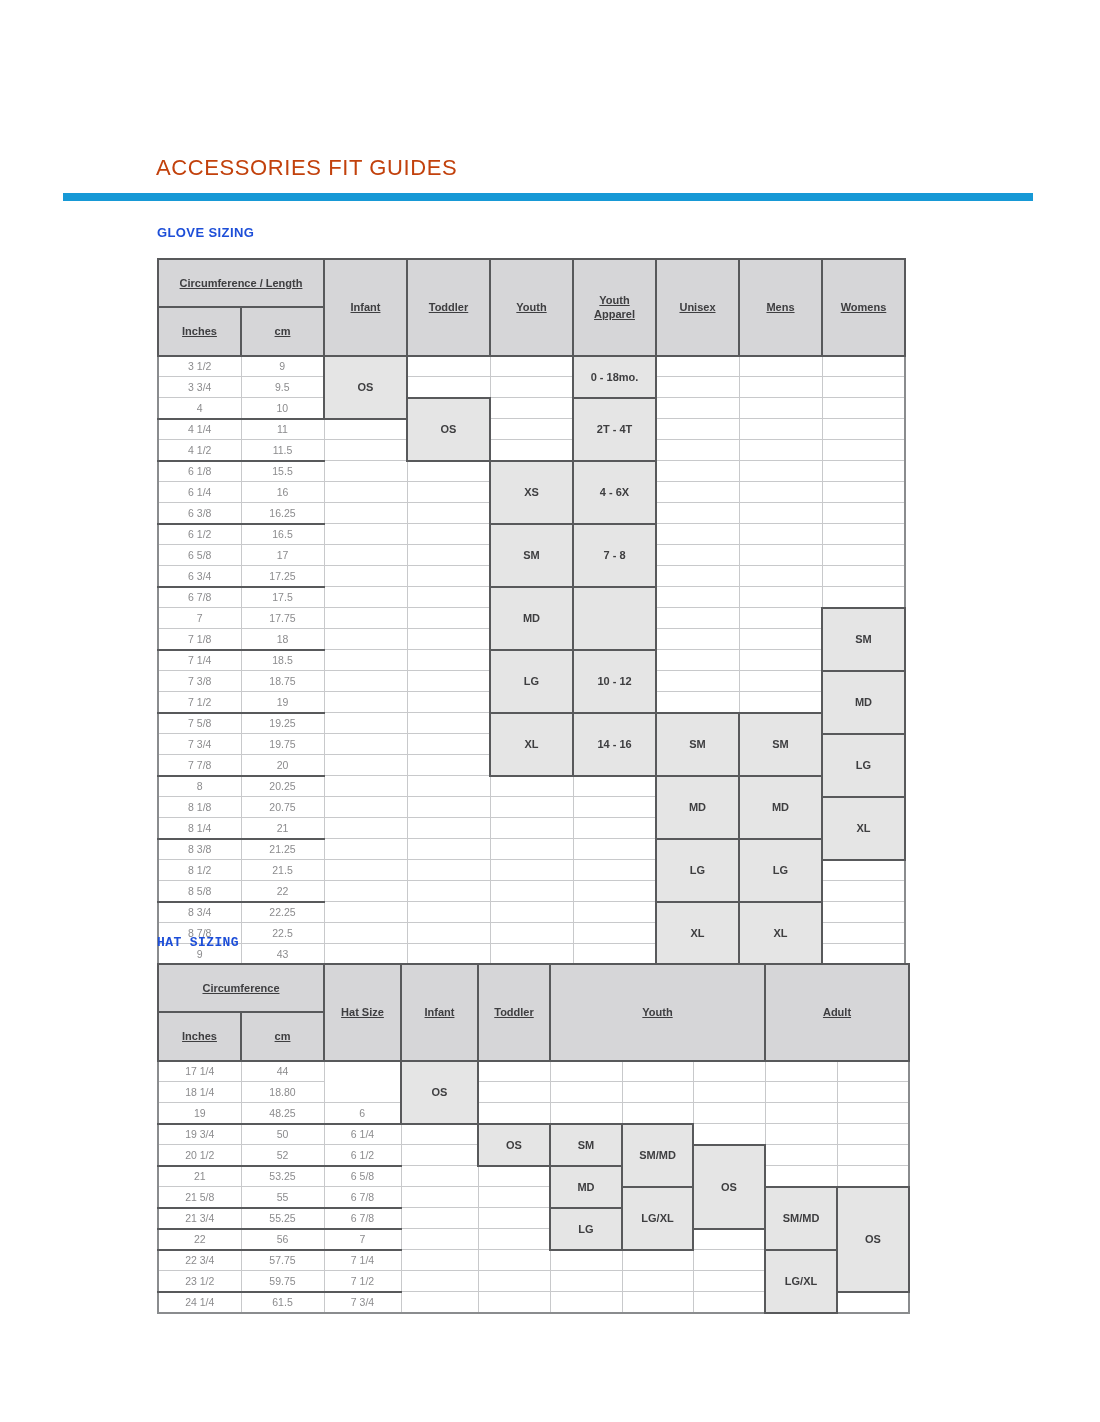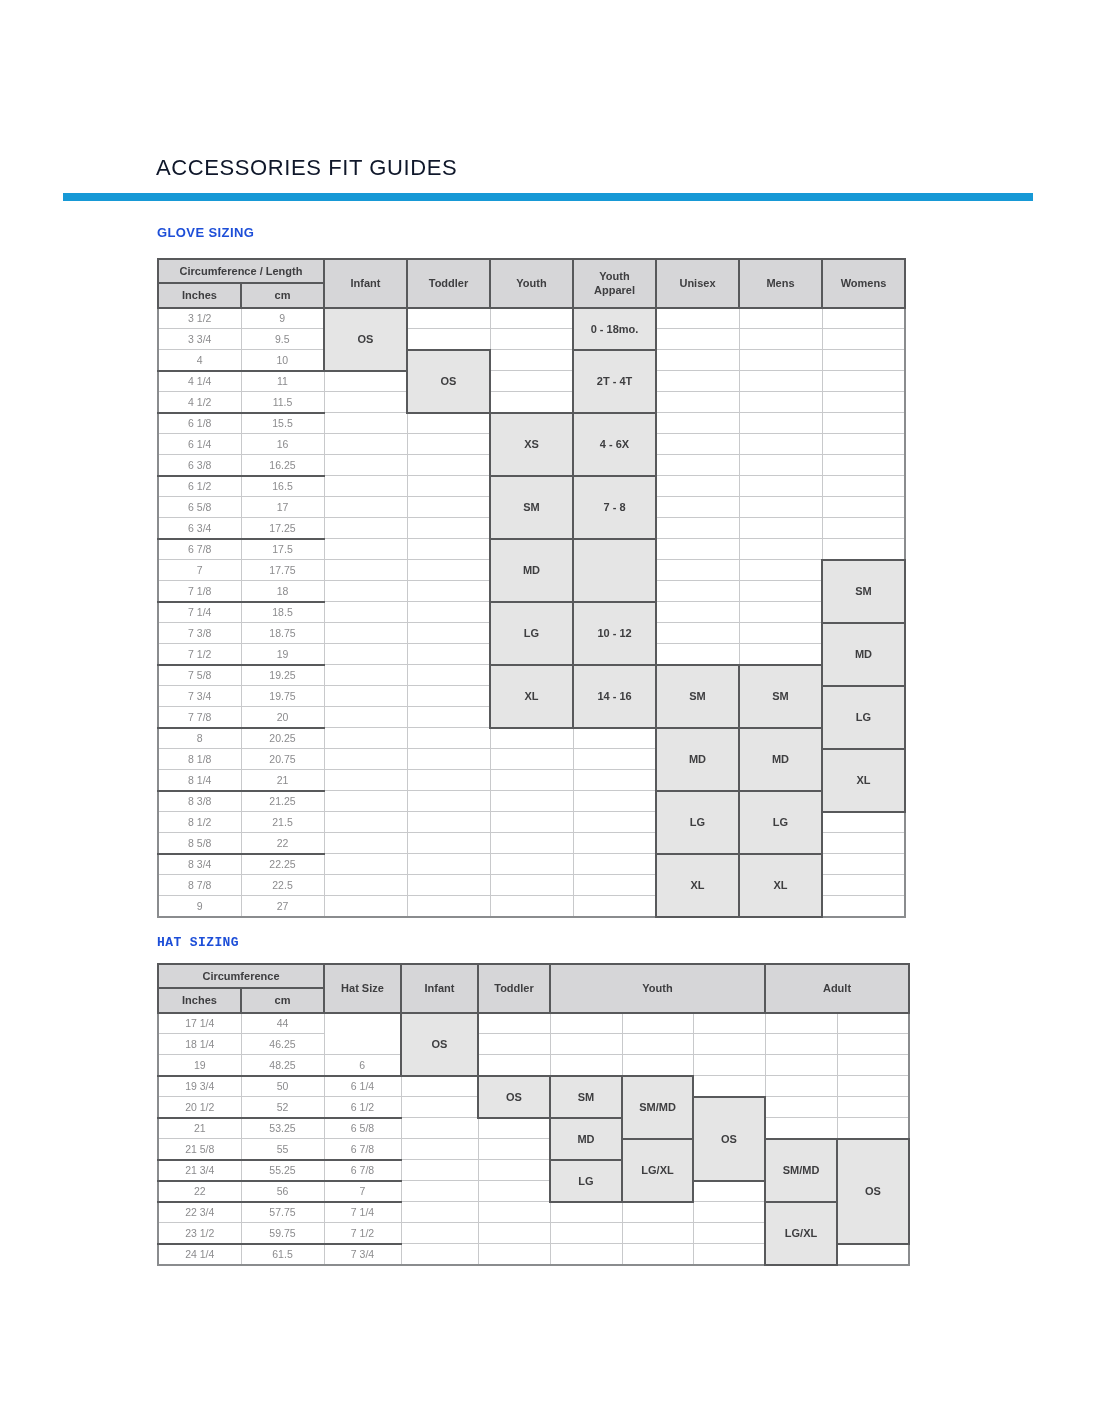--- a/index.html
+++ b/index.html
@@ -28,38 +28,38 @@
   table.sizing-table {
     border-collapse:collapse; table-layout:fixed;
     border:2px solid #8a8c8e;
   }
   .sizing-table th, .sizing-table td {
     padding:0; text-align:center; vertical-align:middle; overflow:hidden;
   }
   .sizing-table thead th {
     background:#d6d6d8; border:2px solid #58595b;
     color:#3e3e40; font-size:11px; font-weight:bold;
-    padding:4px 9px; line-height:1.3;
+    padding:16px 9px; line-height:1.3;text-decoration:underline;
   }
   .sizing-table td.measure {
     border:1px solid #c8c9cb; color:#8b8b8d; font-size:10.5px; font-weight:400;
     background:#ffffff;
   }
   .sizing-table td.measure.break { border-bottom:2px solid #58595b; }
   .sizing-table td.empty { border:1px solid #c8c9cb; background:#ffffff; }
   .sizing-table td.block {
     background:#e5e5e5; border:2px solid #58595b;
     color:#3e3e40; font-size:11px; font-weight:bold;
   }
 </style>
 </head>
 <body>
 
 <div class="page">
-  <h1 class="doc-title" style="color: #0f172a;">ACCESSORIES FIT GUIDES</h1>
+  <h1 class="doc-title" style="color: #c2410c;">ACCESSORIES FIT GUIDES</h1>
   <div class="title-rule" style="background: rgb(23, 153, 214);"></div>
 
   <h2 class="section-heading" id="glove-heading">GLOVE SIZING</h2>
   <div id="glove-mount">
       <table class="sizing-table">
         <colgroup>
           <col style="width: 83px;">
           <col style="width: 83px;">
           <col style="width: 83px;">
           <col style="width: 83px;">
@@ -340,21 +340,21 @@
             <td class="measure">8 7/8</td>
             <td class="measure">22.5</td>
             <td class="empty"></td>
             <td class="empty"></td>
             <td class="empty"></td>
             <td class="empty"></td>
             <td class="empty"></td>
           </tr>
           <tr style="height: 21px;">
             <td class="measure">9</td>
-            <td class="measure">27</td>
+            <td class="measure">43</td>
             <td class="empty"></td>
             <td class="empty"></td>
             <td class="empty"></td>
             <td class="empty"></td>
             <td class="empty"></td>
           </tr>
         </tbody>
       </table>
     </div>
 
@@ -395,21 +395,21 @@
             <td class="block" rowspan="3">OS</td>
             <td class="empty"></td>
             <td class="empty"></td>
             <td class="empty"></td>
             <td class="empty"></td>
             <td class="empty"></td>
             <td class="empty"></td>
           </tr>
           <tr style="height: 21px;">
             <td class="measure">18 1/4</td>
-            <td class="measure">46.25</td>
+            <td class="measure">18.80</td>
             <td class="empty"></td>
             <td class="empty"></td>
             <td class="empty"></td>
             <td class="empty"></td>
             <td class="empty"></td>
             <td class="empty"></td>
           </tr>
           <tr style="height: 21px;">
             <td class="measure break">19</td>
             <td class="measure break">48.25</td>

